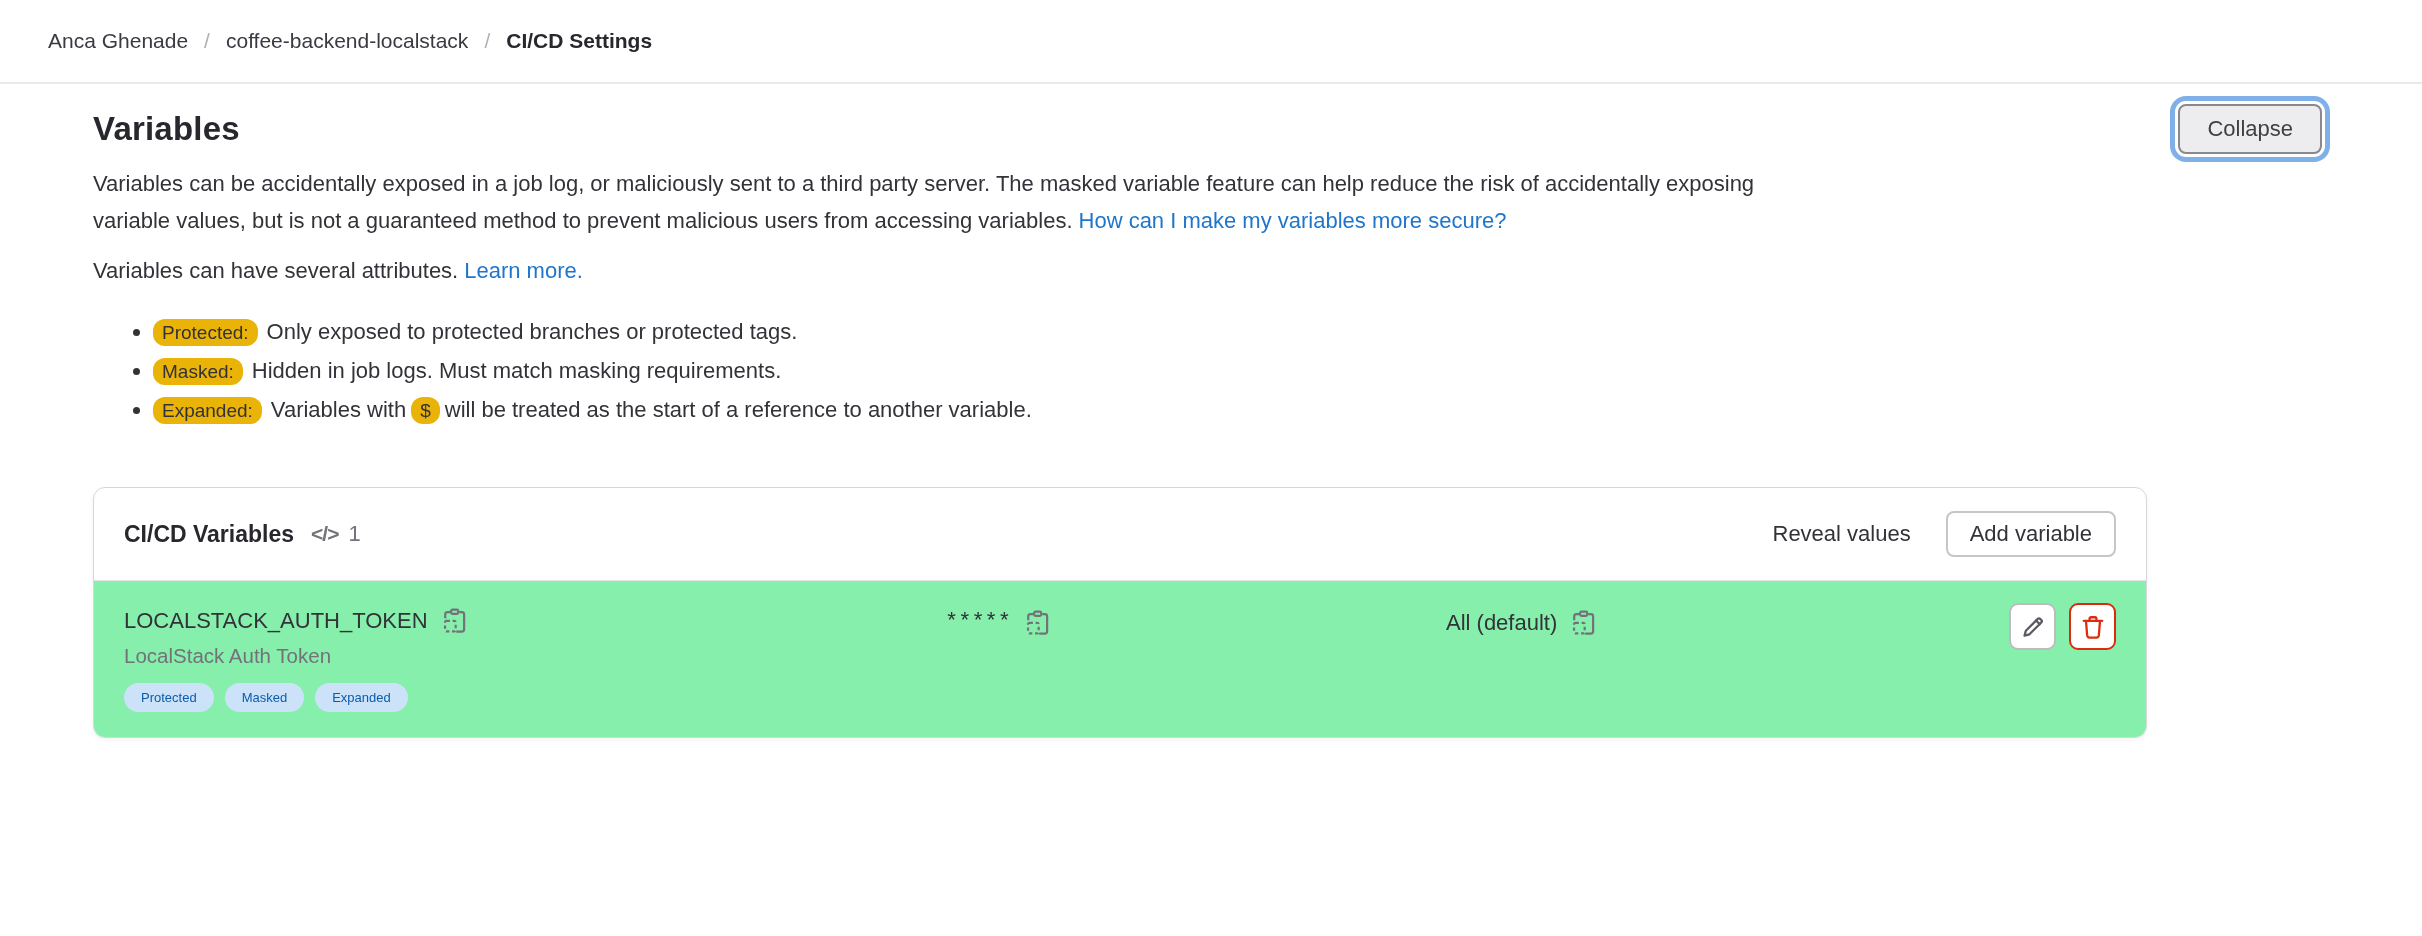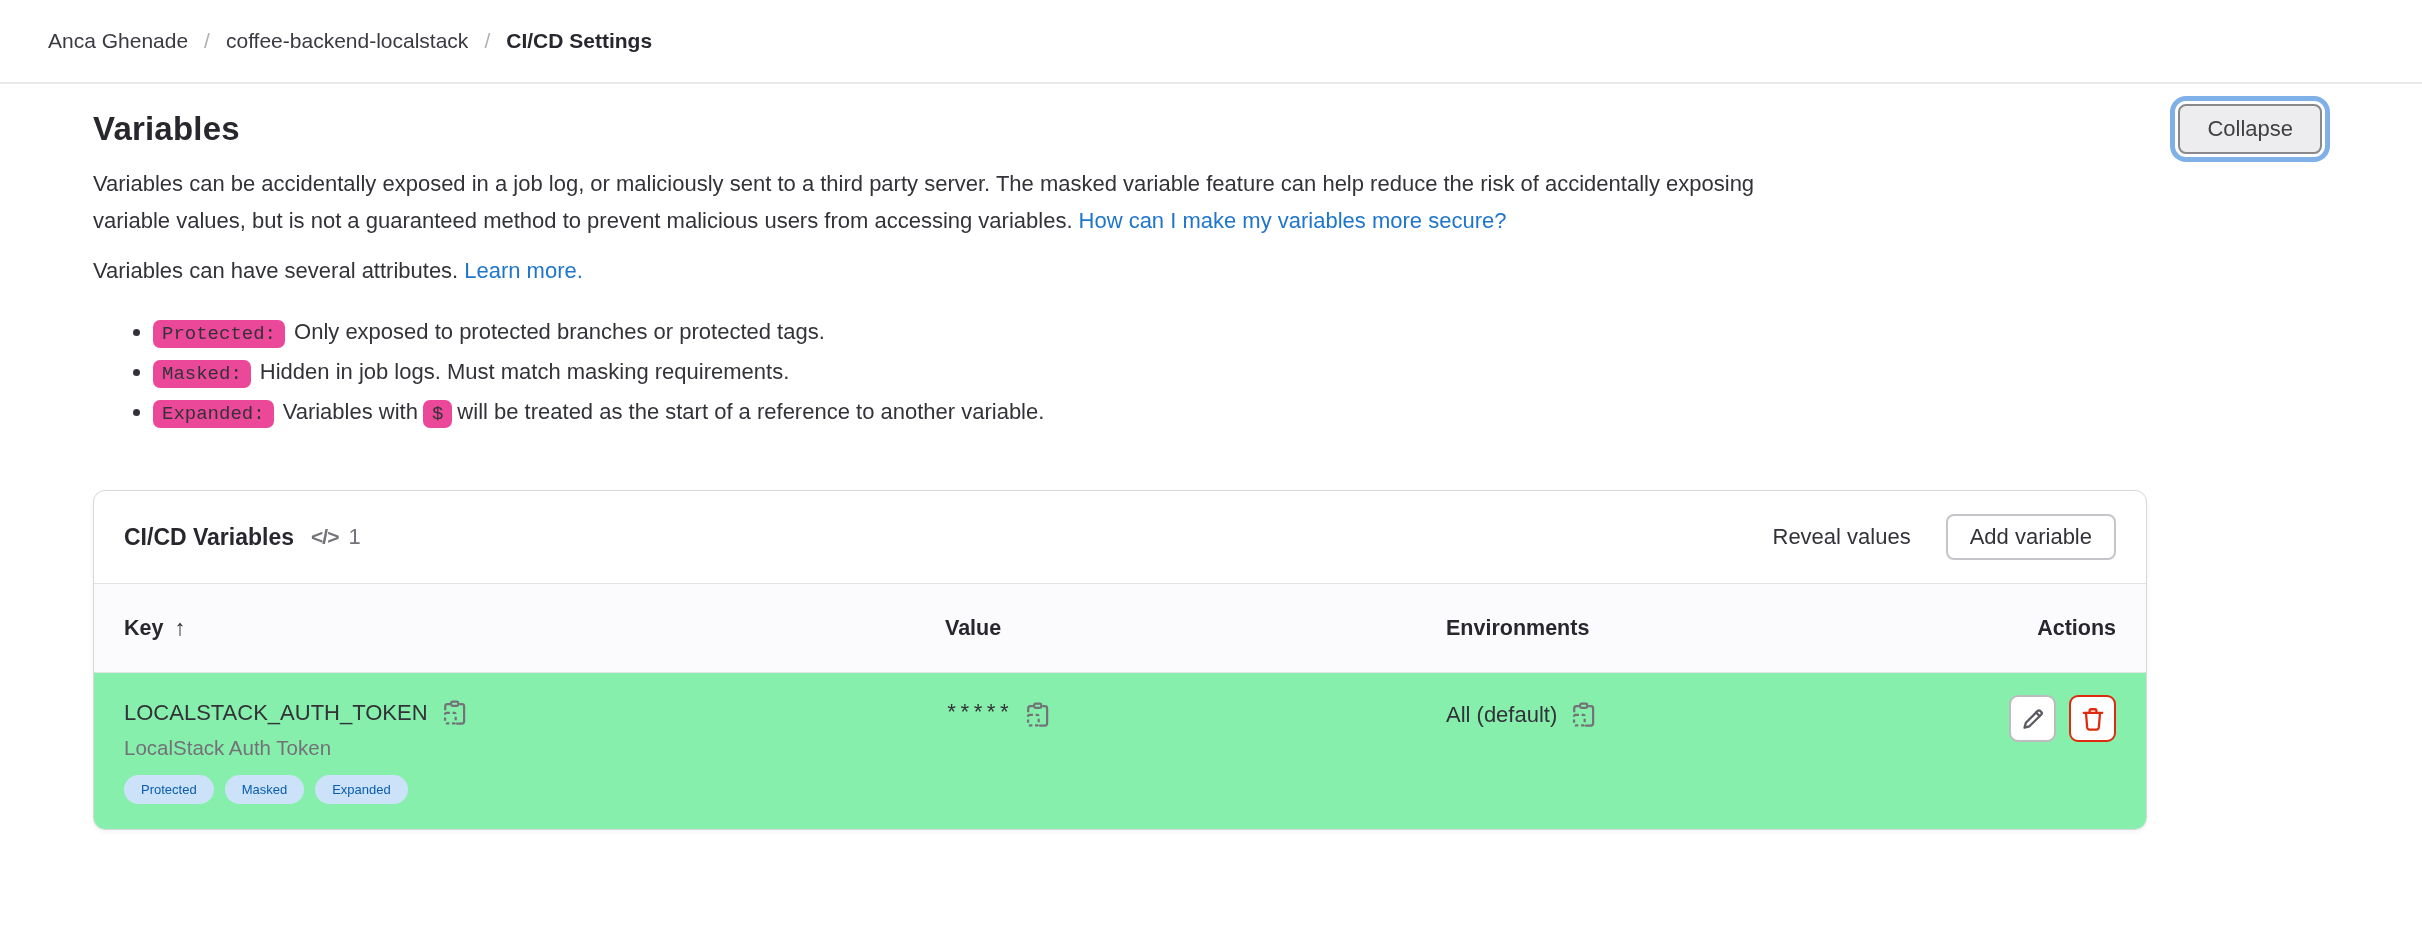--- a/index.html
+++ b/index.html
@@ -36,22 +36,22 @@
   .desc a { color: #1f75cb; }
   .p1 { margin-top: 27px; }
   .p2 { margin-top: 11px; }
   .p3 { margin-top: 13px; }
   .link-gap { margin-left: 6px; }
 
   ul.attrs { margin-top: 24px; margin-left: 60px; list-style: disc; }
   ul.attrs li { font-size: 22px; line-height: 38px; color: #333238; }
   ul.attrs li::marker { color: #333238; }
   .chip {
-    font-family: Liberation Mono, monospace;
-    font-size: 19px; background: #ec4899; border-radius: 7px;
+    font-family: Liberation Sans, sans-serif;
+    font-size: 19px; background: #eab308; border-radius: 12px;
     padding: 3px 9px; color: #333238; margin-right: 9px;
   }
   .chip.inline { margin-left: 5px; margin-right: 5px; }
 
   
   .card {
     width: 2054px; margin-top: 57px; background: #fff;
     border: 1px solid #d8d8dc; border-radius: 12px;
     box-shadow: 0 2px 4px rgba(31,30,36,.05); overflow: hidden;
   }
@@ -129,28 +129,20 @@
   <section class="card">
 
     <div class="card-head">
       <span class="card-title">CI/CD Variables</span>
       <span class="code-icon">&lt;/&gt;</span>
       <span class="var-count">1</span>
       <button class="reveal-btn">Reveal values</button>
       <button class="add-btn">Add variable</button>
     </div>
 
-    <div class="grid thead">
-      <div class="th">
-        <span>Key</span><span class="sort-arrow">↑</span>
-      </div>
-      <div class="th">Value</div>
-      <div class="th">Environments</div>
-      <div class="th actions-h">Actions</div>
-    </div>
 
     <div class="grid trow">
 
       <div>
         <div class="key-line">
           <span class="key-name">LOCALSTACK_AUTH_TOKEN</span>
           <button class="copy-btn" title="">
             <svg width="27" height="27" viewBox="0 0 16 16" fill="none" stroke="#737278" stroke-width="1.3">
               <rect x="6" y="1.5" width="4.2" height="2.6" rx="0.8"></rect>
               <path d="M5.4 3H3.9c-.8 0-1.4.6-1.4 1.4v2.2M10.8 3h1.5c.8 0 1.4.6 1.4 1.4v8.8c0 .8-.6 1.4-1.4 1.4H9"></path>

